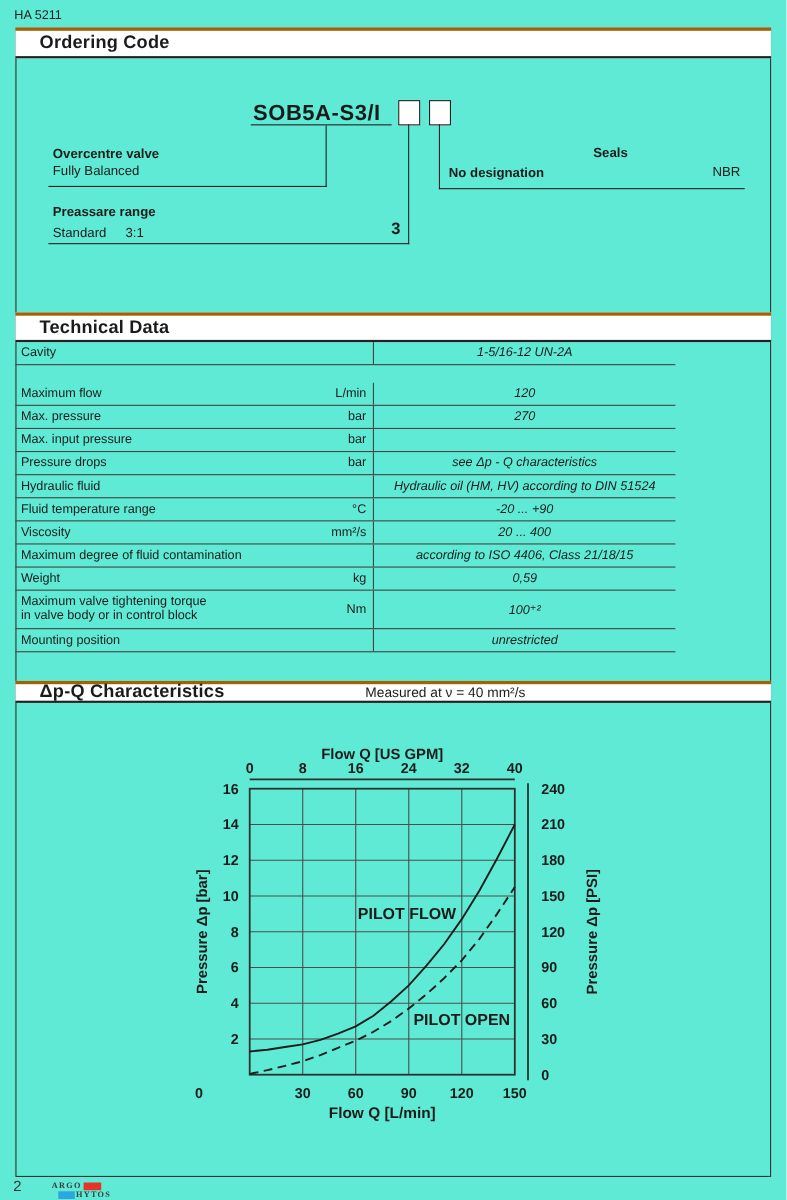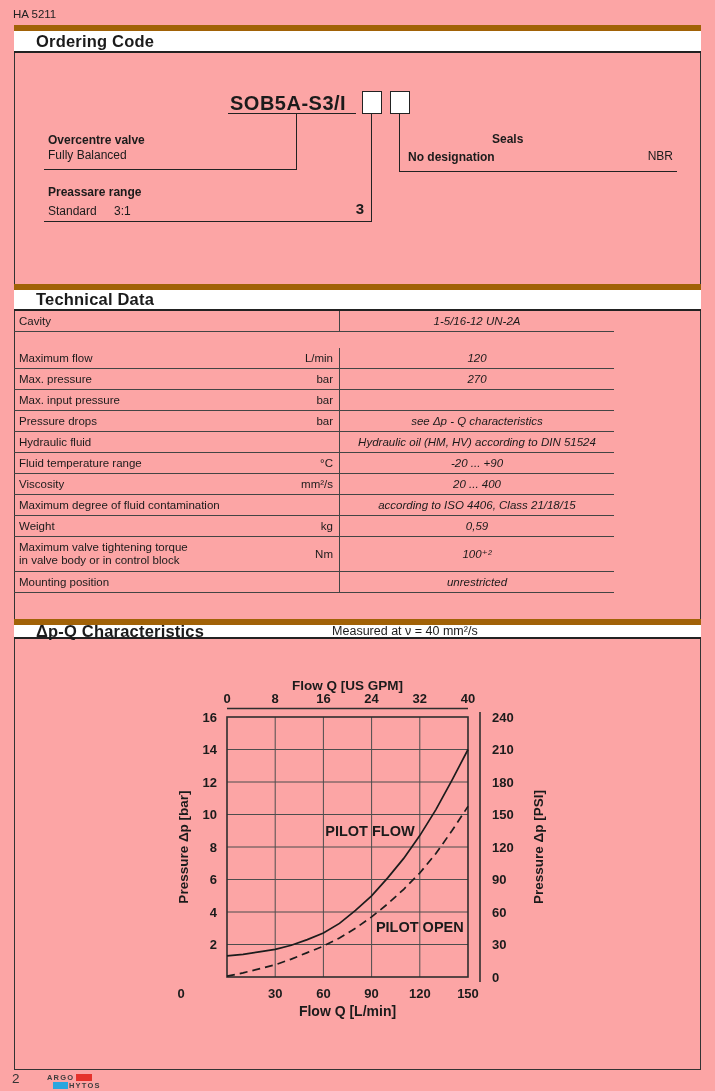--- a/index.html
+++ b/index.html
@@ -1,26 +1,26 @@
 <!DOCTYPE html>
 <html><head>
 <meta charset="utf-8">
 <style>
   html,body{margin:0;padding:0;background:#ffffff;}
   .page{
-    position:relative; width:715px; height:1091px; background:#fca5a5;
+    position:relative; width:715px; height:1091px; background:#5eead4;
     font-family:"Liberation Sans","DejaVu Sans",sans-serif; color:#1b1b1b;
     overflow:hidden;
   }
   .abs{position:absolute;}
   .doc-code{left:13px; top:8px; font-size:11.5px; color:#222;}
   .outer-box{left:14px; top:25px; width:687px; height:1045px;
     border:1.6px solid #333; box-sizing:border-box;}
   .band{left:14px; width:687px; background:#fff; box-sizing:border-box;
-    border-top:6px solid #a16207; border-bottom:2px solid #222;
+    border-top:3px solid #a16207; border-bottom:2px solid #222;
     display:flex; align-items:center;}
   .band .title{font-weight:bold; font-size:16.5px; margin-left:22px; letter-spacing:0.2px;}
   .band-ordering{top:25px; height:28px;}
   .band-technical{top:284px; height:27px;}
   .band-chart{top:619px; height:20px;}
   .band-note{font-size:12.5px; margin-left:128px; font-weight:normal;text-align:right;}
 
   
   .ord-code{left:230px; top:92px; font-size:20px; font-weight:bold; letter-spacing:0.5px;}
   .line-h{border-top:1.5px solid #222; height:0;}
@@ -37,41 +37,41 @@
   .hline-nodesig{left:399px; top:171px; width:278px;}
   .ord-lbl{font-size:12px;}
   .ord-lbl.b{font-weight:bold;}
   .ord-overcentre{left:48px; top:133px;}
   .ord-fully{left:48px; top:148px;}
   .ord-preassare{left:48px; top:185px;}
   .ord-standard{left:48px; top:204px;}
   .ord-ratio{left:114px; top:204px;}
   .ord-three{left:330px; top:200px; width:34px; text-align:right; font-size:15px; font-weight:bold;}
   .ord-nodesig{left:408px; top:150px;}
-  .ord-seals{left:492px; top:132px; width:200px; text-align:left;}
+  .ord-seals{left:455px; top:132px; width:200px; text-align:center;}
   .ord-nbr{left:473px; top:149px; width:200px; text-align:right;}
 
   
   .t-table{left:14px; top:311px; width:600px; box-sizing:border-box;}
   .t-row{display:flex; border-bottom:1px solid #444; box-sizing:border-box; align-items:stretch;}
   .t-left{width:326px; box-sizing:border-box; border-right:1px solid #444;
     display:flex; justify-content:space-between; align-items:center; padding:0 6px 0 5px;}
   .t-label{font-size:11.5px; line-height:13px;}
   .t-unit{font-size:11.5px; text-align:right; white-space:nowrap; padding-left:6px;}
   .t-value{flex:1; display:flex; align-items:center; justify-content:center;
     font-size:11.5px; text-align:center;font-style:italic;}
 
   
   .chart-wrap{left:0; top:660px; width:715px; height:400px;}
   svg text{font-family:"Liberation Sans","DejaVu Sans",sans-serif; fill:#1b1b1b;}
 
   
   .footer-page{left:12px; top:1071px; font-size:13.5px; color:#333;}
   .logo{left:47px; top:1074px; width:60px;}
-  .logo-row{display:flex; align-items:flex-start; height:8px; line-height:8px;}
+  .logo-row{display:flex; align-items:flex-end; height:8px; line-height:8px;font-family:Liberation Serif, serif;}
   .logo-row2{margin-left:6px;}
   .logo-txt{font-size:7.5px; font-weight:bold; letter-spacing:1.2px; color:#3d3d3d;}
   .logo-block{display:inline-block; width:16px; height:7px; margin:0 0 0 2px;}
   .logo-block2{width:15px; margin:0 1px 0 0;}
 </style>
 </head>
 <body>
 
 <div class="page">
 

